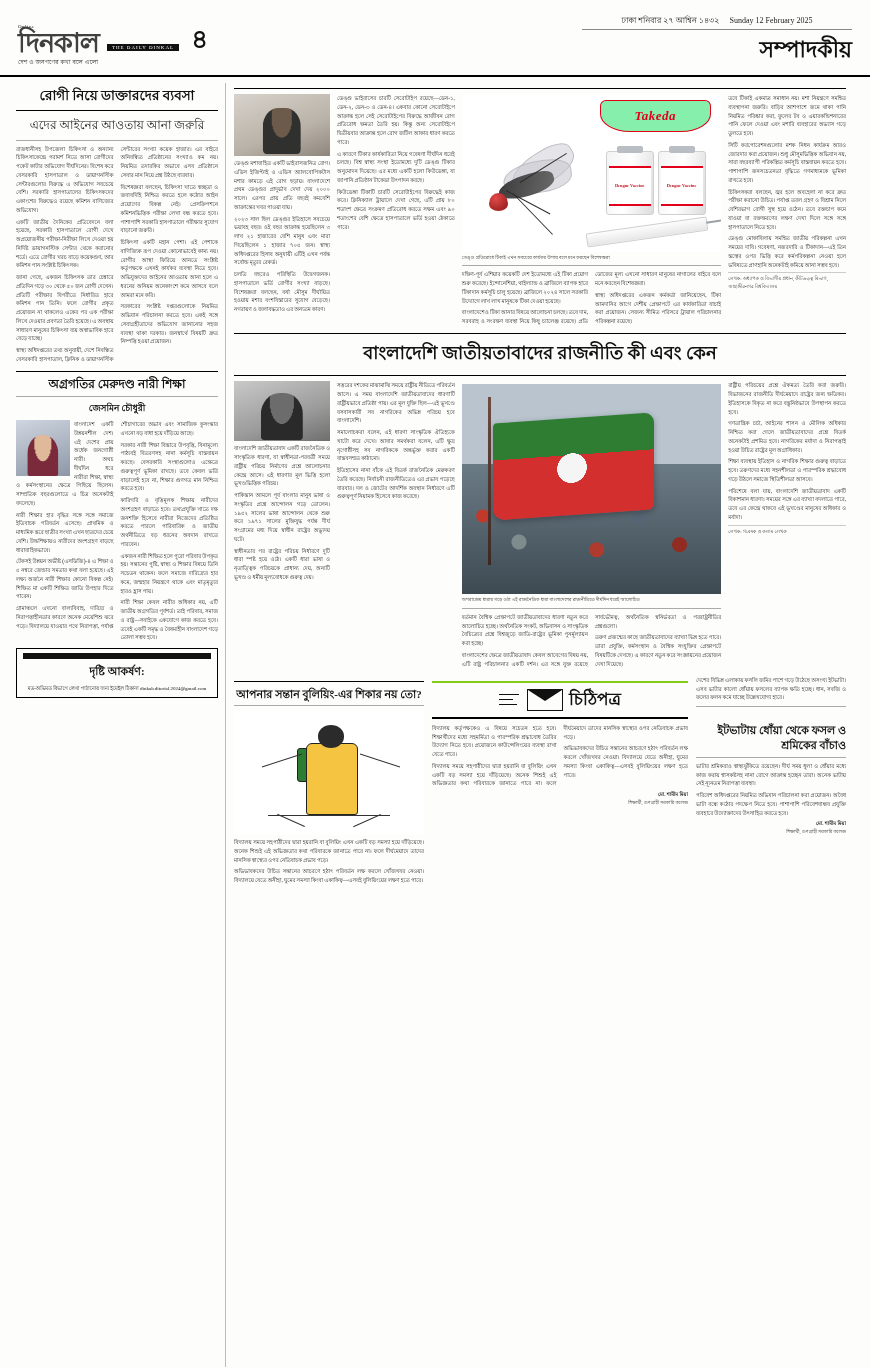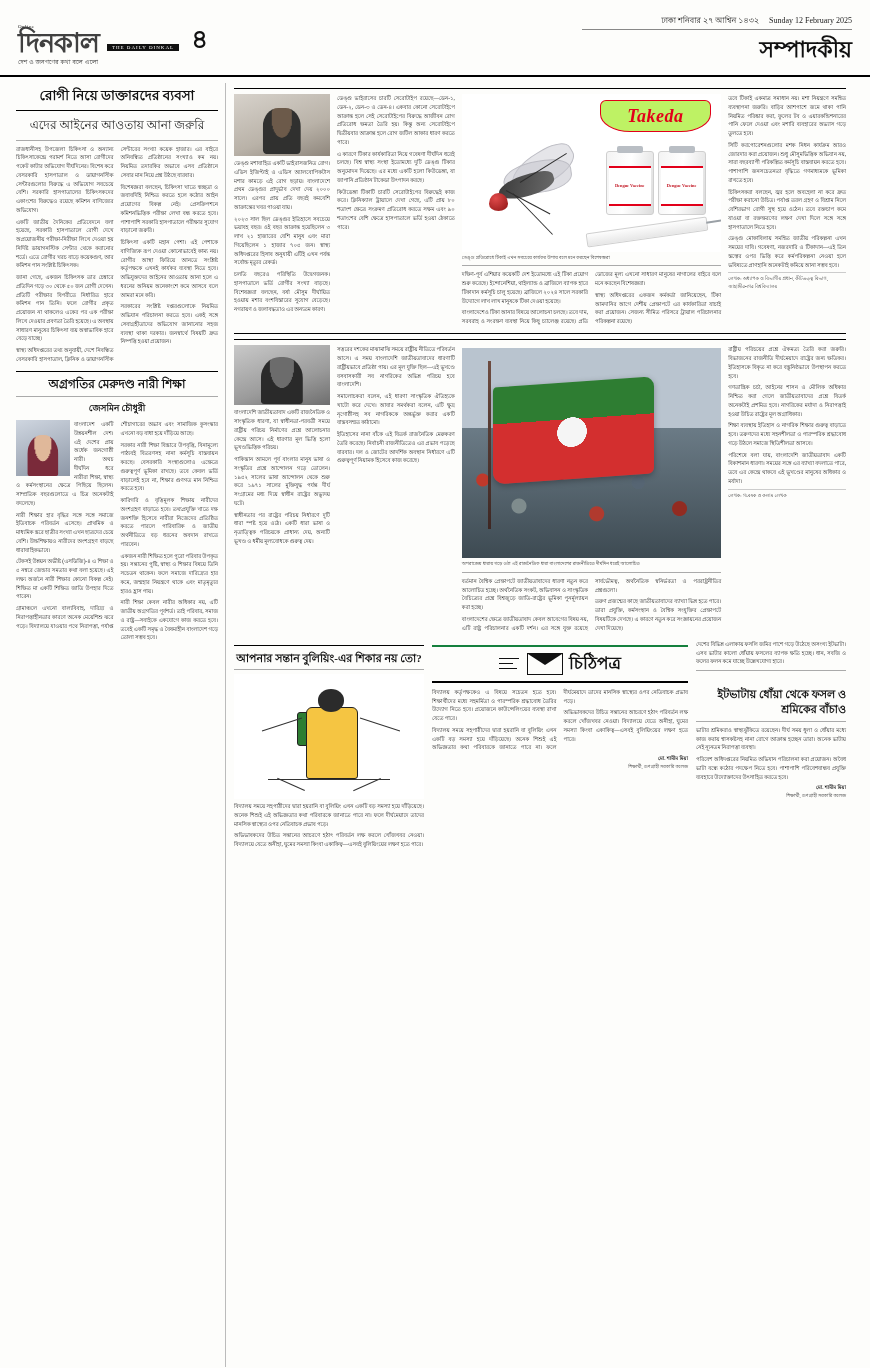--- a/index.html
+++ b/index.html
@@ -80,21 +80,21 @@
     align-items: flex-end;
   }
   .date-row {
     display: flex;
     align-items: center;
     gap: 10px;
     border-bottom: 1px solid #888;
     padding-bottom: 2px;
     margin-bottom: 2px;
     width: 270px;
-    justify-content: flex-end;
+    justify-content: center;
   }
   .date-bn { font-size: 8px; color: #222; }
   .date-en { font-size: 8px; color: #222; font-family: "Liberation Serif", serif;}
   .section-title {
     font-size: 22px;
     font-weight: bold;
     letter-spacing: 0px;
   }
 
   
@@ -276,28 +276,28 @@
     background: #2e2e2e;
     height: 1px;
     transform-origin: left center;
   }
   .takeda-logo {
     position: absolute;
     right: 4%;
     top: 4%;
     width: 42%;
     height: 30px;
-    background: #bef264;
+    background: #86efac;
     border-radius: 6px 6px 30px 30px / 6px 6px 18px 18px;
     border: 1px solid #e2001a;
     display: flex;
     align-items: center;
     justify-content: center;
     color: #e2001a;
-    font-size: 18px;
+    font-size: 13px;
     font-weight: bold;
     font-style: italic;
     letter-spacing: 0.5px;
   }
   .vial {
     position: absolute;
     width: 46px;
     height: 62px;
     background: linear-gradient(100deg,#f3f3f3 0%,#ffffff 45%,#dcdcdc 100%);
     border: 1px solid #cfcfcf;
@@ -420,21 +420,21 @@
     height: 80%;
     background: linear-gradient(#6d4c41,#3e2723);
   }
 
   
   .chithi-head {
     display: flex;
     align-items: center;
     justify-content: center;
     gap: 6px;
-    border-top: 2px solid #15803d;
+    border-top: 2px solid #84cc16;
     border-bottom: 2px solid #000;
     padding: 3px 0;
     margin: 5px 0;
   }
   .chithi-title {
     font-size: 17px;
     font-weight: bold;
   }
   .envelope {
     width: 34px; height: 20px;
@@ -595,20 +595,26 @@
         <p>বাংলাদেশ একটি উন্নয়নশীল দেশ। এই দেশের প্রায় অর্ধেক জনগোষ্ঠী নারী। অথচ দীর্ঘদিন ধরে নারীরা শিক্ষা, স্বাস্থ্য ও কর্মসংস্থানের ক্ষেত্রে পিছিয়ে ছিলেন। সাম্প্রতিক বছরগুলোতে এ চিত্র অনেকটাই বদলেছে।</p>
         <p>নারী শিক্ষার হার বৃদ্ধির সঙ্গে সঙ্গে সমাজে ইতিবাচক পরিবর্তন এসেছে। প্রাথমিক ও মাধ্যমিক স্তরে ছাত্রীর সংখ্যা এখন ছাত্রদের চেয়ে বেশি। উচ্চশিক্ষায়ও নারীদের অংশগ্রহণ বাড়ছে ধারাবাহিকভাবে।</p>
         <p>টেকসই উন্নয়ন অভীষ্ট (এসডিজি)-৪ এ শিক্ষা ও ৫ নম্বরে জেন্ডার সমতার কথা বলা হয়েছে। এই লক্ষ্য অর্জনে নারী শিক্ষার কোনো বিকল্প নেই। শিক্ষিত মা একটি শিক্ষিত জাতি উপহার দিতে পারেন।</p>
         <p>গ্রামাঞ্চলে এখনো বাল্যবিবাহ, দারিদ্র্য ও নিরাপত্তাহীনতার কারণে অনেক মেয়েশিশু ঝরে পড়ে। বিদ্যালয়ে যাওয়ার পথে নিরাপত্তা, পর্যাপ্ত শৌচাগারের অভাব এবং সামাজিক কুসংস্কার এখনো বড় বাধা হয়ে দাঁড়িয়ে আছে।</p>
         <p>সরকার নারী শিক্ষা বিস্তারে উপবৃত্তি, বিনামূল্যে পাঠ্যবই বিতরণসহ নানা কর্মসূচি বাস্তবায়ন করছে। বেসরকারি সংস্থাগুলোও এক্ষেত্রে গুরুত্বপূর্ণ ভূমিকা রাখছে। তবে কেবল ভর্তি বাড়ালেই হবে না, শিক্ষার গুণগত মান নিশ্চিত করতে হবে।</p>
         <p>কারিগরি ও বৃত্তিমূলক শিক্ষায় নারীদের অংশগ্রহণ বাড়াতে হবে। তথ্যপ্রযুক্তি খাতে দক্ষ জনশক্তি হিসেবে নারীরা নিজেদের প্রতিষ্ঠিত করতে পারলে পারিবারিক ও জাতীয় অর্থনীতিতে বড় ধরনের অবদান রাখতে পারবেন।</p>
         <p>একজন নারী শিক্ষিত হলে পুরো পরিবার উপকৃত হয়। সন্তানের পুষ্টি, স্বাস্থ্য ও শিক্ষার বিষয়ে তিনি সচেতন থাকেন। ফলে সমাজে দারিদ্র্যের হার কমে, জন্মহার নিয়ন্ত্রণে থাকে এবং মাতৃমৃত্যুর হারও হ্রাস পায়।</p>
         <p>নারী শিক্ষা কেবল নারীর অধিকার নয়, এটি জাতীয় অগ্রগতির পূর্বশর্ত। তাই পরিবার, সমাজ ও রাষ্ট্র—সবাইকে একযোগে কাজ করতে হবে। তবেই একটি সমৃদ্ধ ও বৈষম্যহীন বাংলাদেশ গড়ে তোলা সম্ভব হবে।</p>
       </div>
 
+      <div class="attn-box">
+        <div class="attn-bar"></div>
+        <div class="attn-title">দৃষ্টি আকর্ষণ:</div>
+        <div class="attn-text">মত-অভিমত বিভাগে লেখা পাঠানোর জন্য ইমেইল ঠিকানা
+dinkaleditorial.2024@gmail.com</div>
+      </div>
 
     </div>
 
     <div class="col-main">
 
       <div class="lead-wrap">
         <div class="hl"></div>
 
         <div class="lead-body">
 
@@ -667,20 +673,21 @@
               <p>চিকিৎসকরা বলছেন, জ্বর হলে অবহেলা না করে দ্রুত পরীক্ষা করানো উচিত। পর্যাপ্ত তরল গ্রহণ ও বিশ্রাম নিলে বেশিরভাগ রোগী সুস্থ হয়ে ওঠেন। তবে রক্তচাপ কমে যাওয়া বা রক্তক্ষরণের লক্ষণ দেখা দিলে সঙ্গে সঙ্গে হাসপাতালে নিতে হবে।</p>
               <p>ডেঙ্গু মোকাবিলায় সমন্বিত জাতীয় পরিকল্পনা এখন সময়ের দাবি। গবেষণা, নজরদারি ও টিকাদান—এই তিন স্তম্ভের ওপর ভিত্তি করে কর্মপরিকল্পনা নেওয়া হলে ভবিষ্যতে প্রাণহানি অনেকটাই কমিয়ে আনা সম্ভব হবে।</p>
             </div>
             <div class="credit">লেখক: অধ্যাপক ও বিভাগীয় প্রধান, কীটতত্ত্ব বিভাগ, জাহাঙ্গীরনগর বিশ্ববিদ্যালয়</div>
           </div>
 
         </div>
       </div>
 
       <div class="hl" style="margin-top:6px"></div>
+      <h2 class="big-head">বাংলাদেশি জাতীয়তাবাদের রাজনীতি কী এবং কেন</h2>
       <div class="hl"></div>
 
       <div style="display:flex;gap:7px">
 
         <div style="flex:0 0 96px">
           <div class="portrait-bw"></div>
           <div class="bodytext">
             <p>বাংলাদেশি জাতীয়তাবাদ একটি রাজনৈতিক ও সাংস্কৃতিক ধারণা, যা স্বাধীনতা-পরবর্তী সময়ে রাষ্ট্রীয় পরিচয় নির্মাণের প্রশ্নে আলোচনার কেন্দ্রে আসে। এই ধারণার মূল ভিত্তি হলো ভূখণ্ডভিত্তিক পরিচয়।</p>
             <p>পাকিস্তান আমলে পূর্ব বাংলার মানুষ ভাষা ও সংস্কৃতির প্রশ্নে আন্দোলন গড়ে তোলেন। ১৯৫২ সালের ভাষা আন্দোলন থেকে শুরু করে ১৯৭১ সালের মুক্তিযুদ্ধ পর্যন্ত দীর্ঘ সংগ্রামের মধ্য দিয়ে স্বাধীন রাষ্ট্রের অভ্যুদয় ঘটে।</p>
             <p>স্বাধীনতার পর রাষ্ট্রের পরিচয় নির্ধারণে দুটি ধারা স্পষ্ট হয়ে ওঠে। একটি ধারা ভাষা ও নৃতাত্ত্বিক পরিচয়কে প্রাধান্য দেয়, অন্যটি ভূখণ্ড ও ধর্মীয় মূল্যবোধকে গুরুত্ব দেয়।</p>

